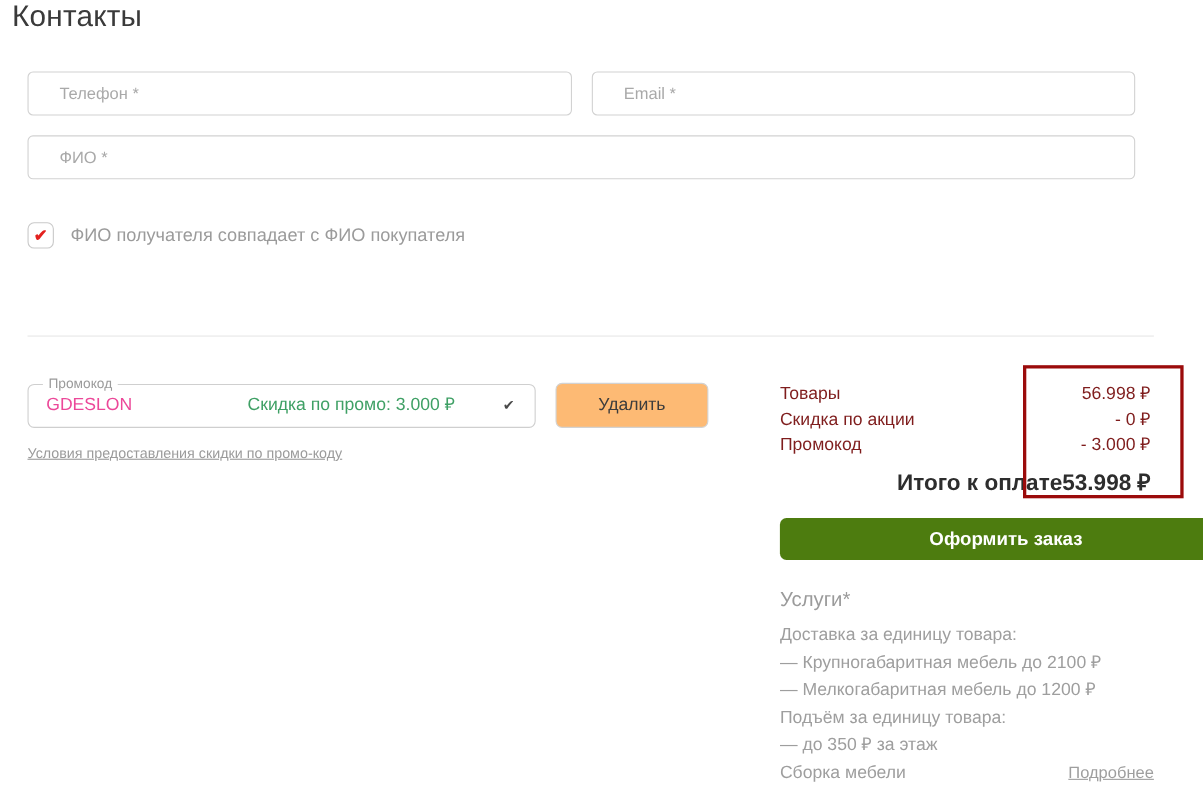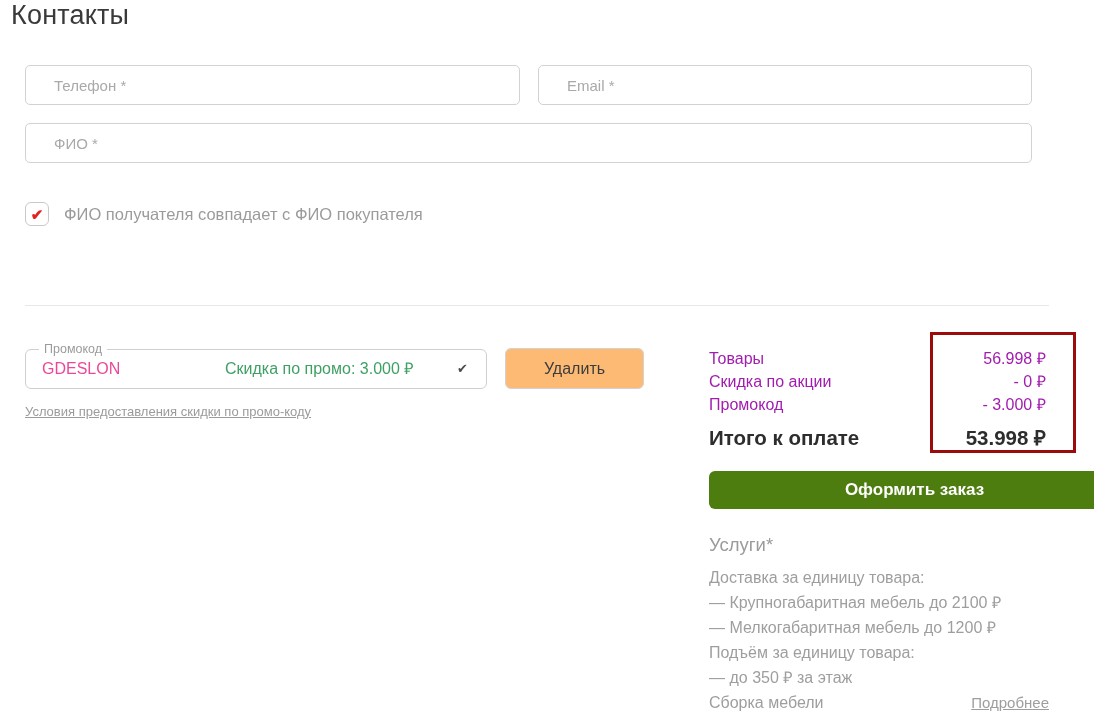--- a/index.html
+++ b/index.html
@@ -76,25 +76,25 @@
   }
   .terms-link {
     position: absolute; left: 25px; top: 404px;
     font-size: 13px; color: #9b9b9b; text-decoration: underline; cursor: pointer;
   }
 
   
   .summary { position: absolute; left: 709px; top: 347px; width: 339px; }
   .sum-row {
     display: flex; justify-content: space-between; align-items: baseline;
-    font-size: 16px; color: #a21caf; line-height: 23px;
+    font-size: 16px; color: #7f1d1d; line-height: 23px;
   }
   .sum-row .val { text-align: right; padding-right: 2px; }
   .sum-total {
-    display: flex; justify-content: space-between; align-items: baseline;
+    display: flex; justify-content: flex-end; align-items: baseline;
     margin-top: 7px; font-size: 20.5px; font-weight: 700; color: #2d2d2d;
   }
   .sum-total .val { padding-right: 2px; }
 
   
   .annotation-box {
     position: absolute; left: 930px; top: 332px; width: 146px; height: 121px;
     box-sizing: border-box; border: 3px solid #9b0b0b; pointer-events: none;
     z-index: 5;
   }

